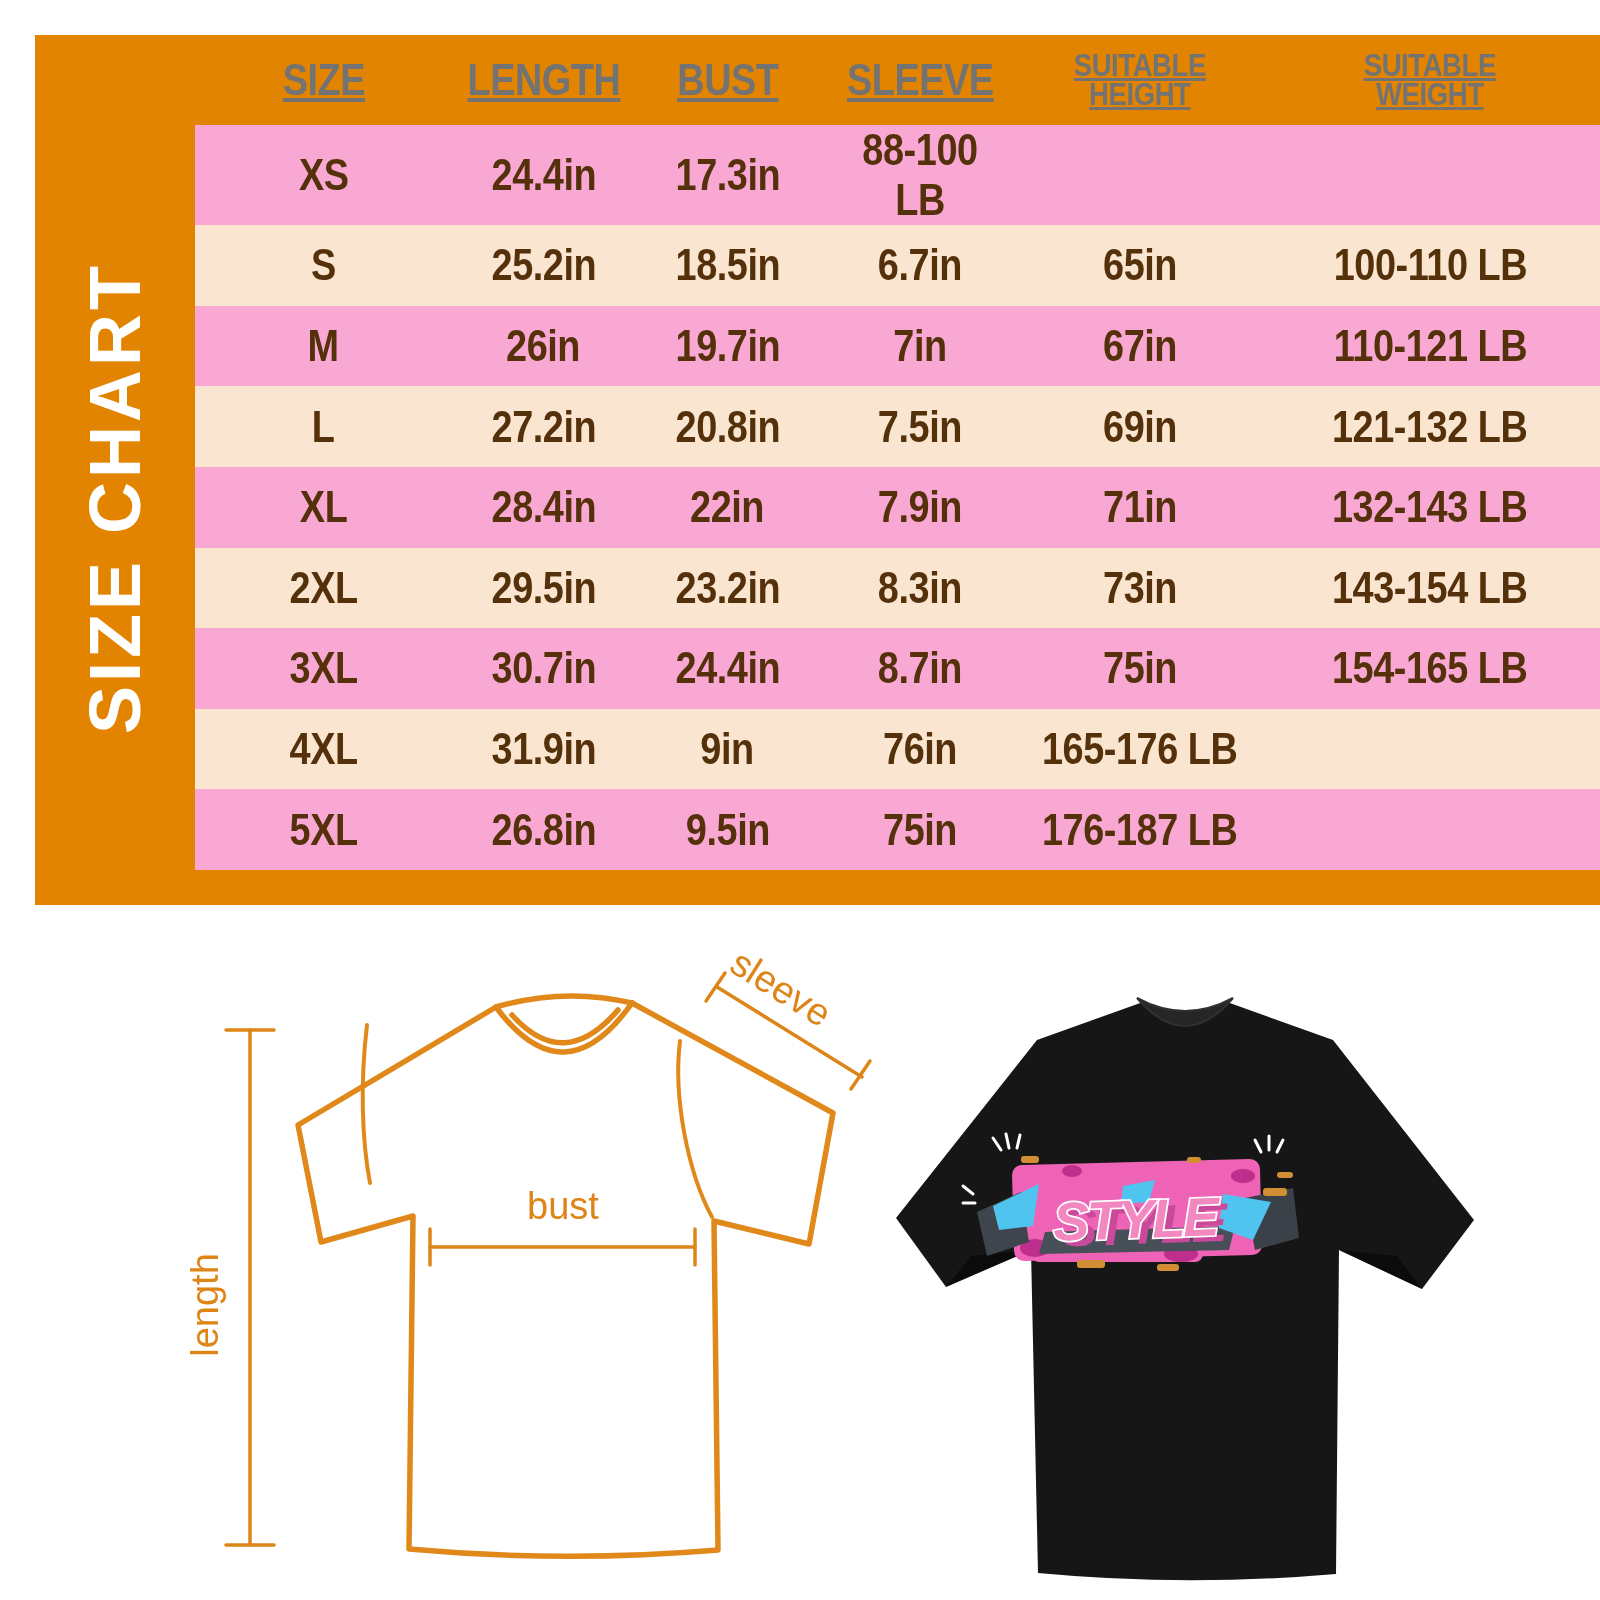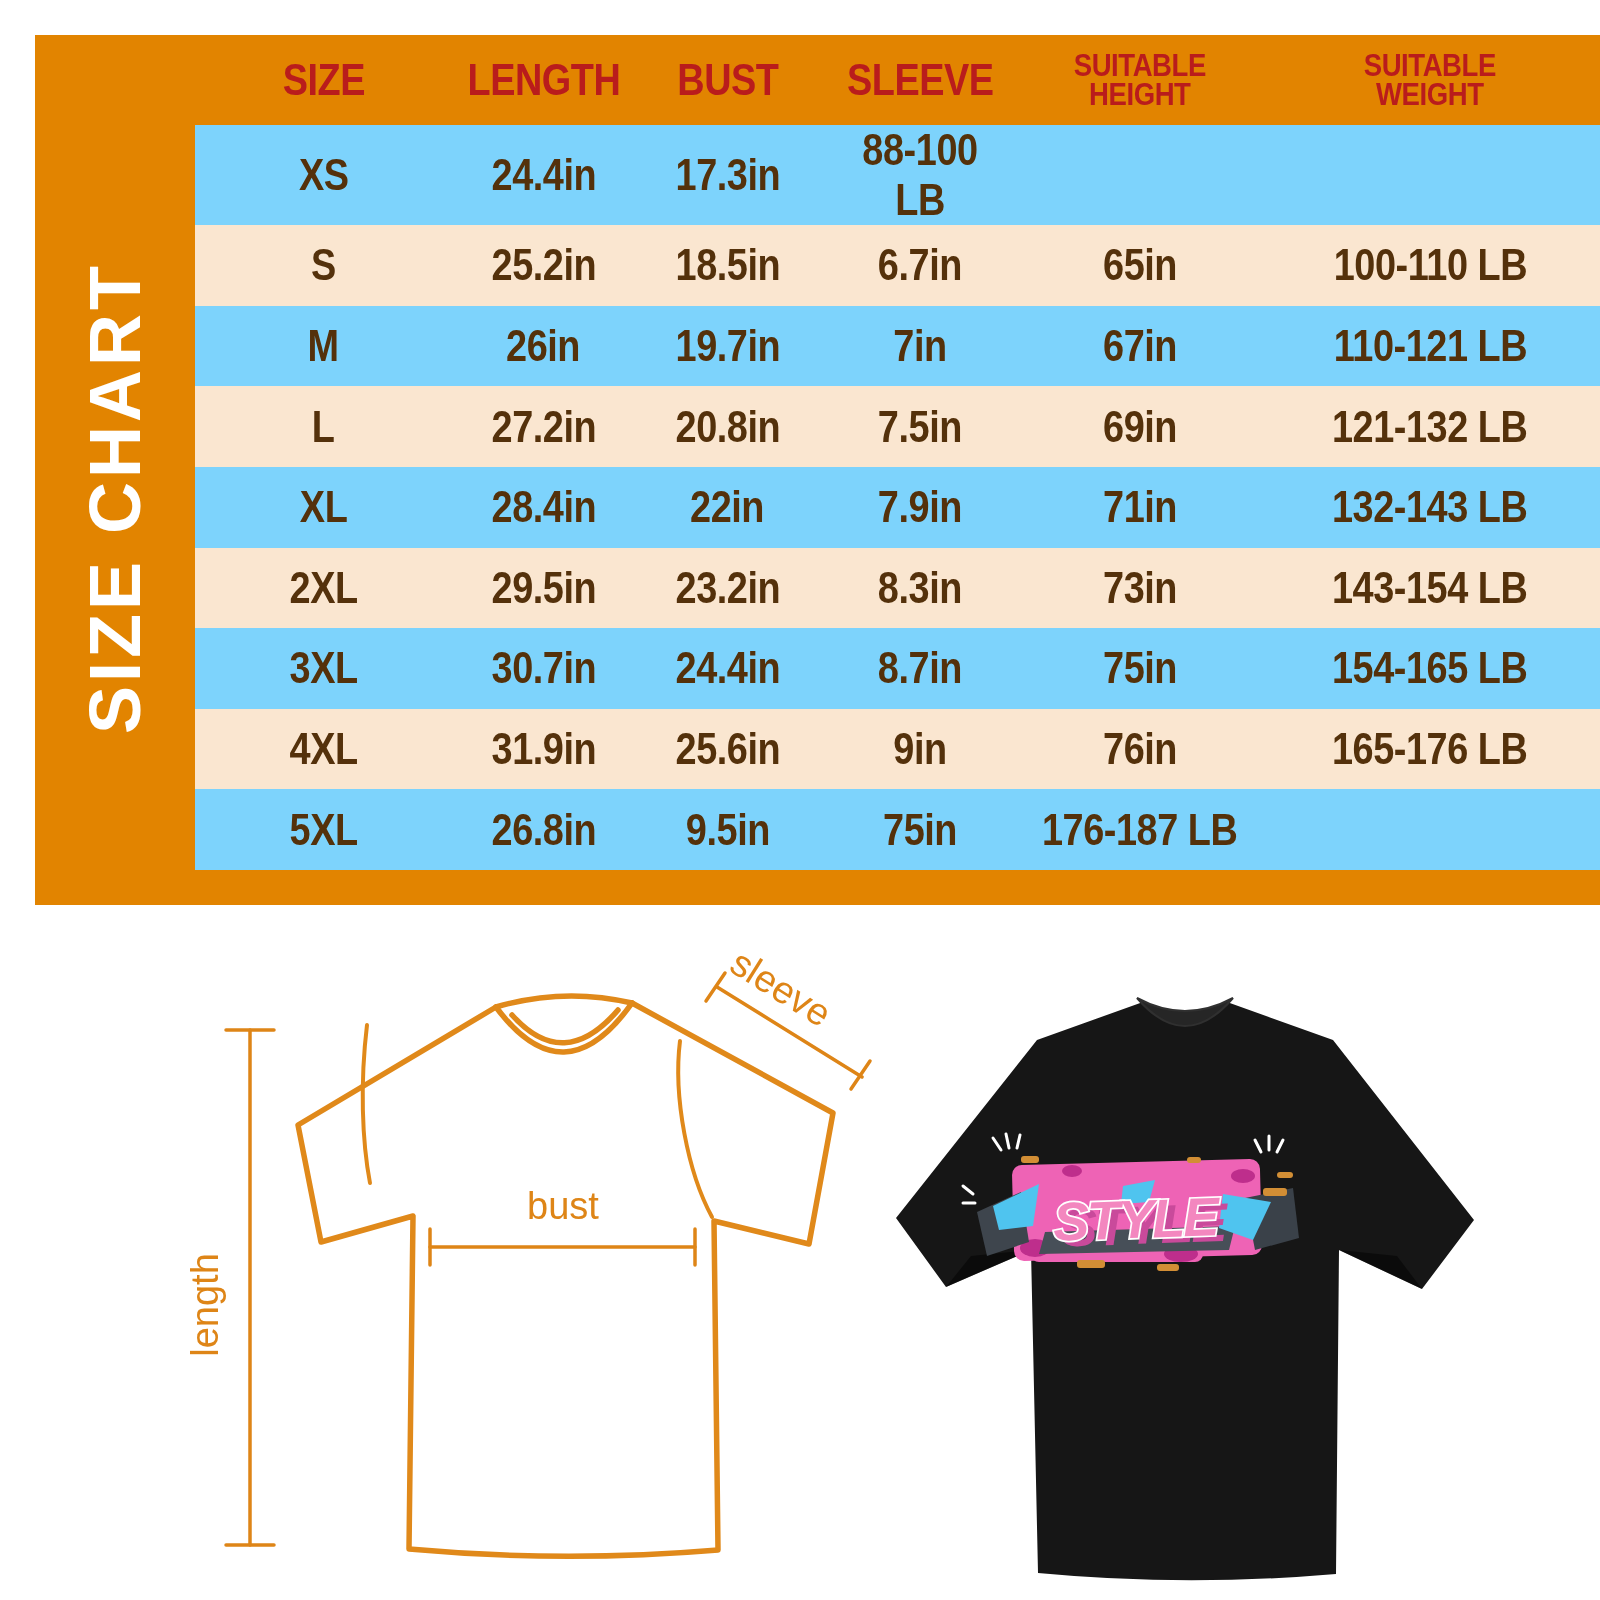--- a/index.html
+++ b/index.html
@@ -12,27 +12,27 @@
   .band-top{position:absolute;left:0;top:0;width:1565px;height:90px;background:#E28400;}
   .band-bottom{position:absolute;left:0;top:835px;width:1565px;height:35px;background:#E28400;}
 
   .side-title-wrap{position:absolute;left:0;top:90px;width:160px;height:745px;}
   .side-title-text{position:absolute;left:50%;top:50%;transform:translate(-50%,-50%) rotate(-90deg);
       white-space:nowrap;color:#ffffff;font-size:72px;font-weight:bold;letter-spacing:4px;}
 
   .grid-cols{display:grid;grid-template-columns:257px 183px 185px 200px 240px 340px;}
 
   .header-row{position:absolute;left:160px;top:0;width:1405px;height:90px;}
-  .hcell{display:flex;align-items:center;justify-content:center;color:#b91c1c;
-         font-weight:bold;font-size:44px;text-align:center;}
+  .hcell{display:flex;align-items:center;justify-content:center;color:#737373;
+         font-weight:bold;font-size:44px;text-align:center;text-decoration:underline;}
   .hcell.small{font-size:32px;line-height:29px;letter-spacing:.5px;}
   .hcell .ht{white-space:pre-line;}
 
   .rows{position:absolute;left:160px;top:90px;width:1405px;height:745px;display:flex;flex-direction:column;}
-  .trow{flex:1;background:#7dd3fc;}
+  .trow{flex:1;background:#f9a8d4;}
   .trow:nth-child(even){background:#FAE6D0;}
   .tcell{display:flex;align-items:center;justify-content:center;color:#54310B;
          font-weight:bold;font-size:44px;}
   .ct{display:inline-block;transform:scaleX(.86);letter-spacing:-.5px;white-space:pre-line;text-align:center;}
 
   
   .tee-outline-svg{position:absolute;left:180px;top:945px;width:700px;height:625px;}
   .tee-black-svg{position:absolute;left:825px;top:950px;width:720px;height:645px;}
   .diag-label{font-family:"Liberation Sans",sans-serif;font-size:38px;fill:#DE8517;}
 </style>
@@ -207,23 +207,20 @@
         <div class="tcell">
             <span class="ct">154-165 LB</span>
           </div>
       </div>
       <div class="trow grid-cols">
         <div class="tcell">
             <span class="ct">4XL</span>
           </div>
         <div class="tcell">
             <span class="ct">31.9in</span>
-          </div>
-        <div class="tcell">
-            <span class="ct">25.6in</span>
           </div>
         <div class="tcell">
             <span class="ct">9in</span>
           </div>
         <div class="tcell">
             <span class="ct">76in</span>
           </div>
         <div class="tcell">
             <span class="ct">165-176 LB</span>
           </div>

